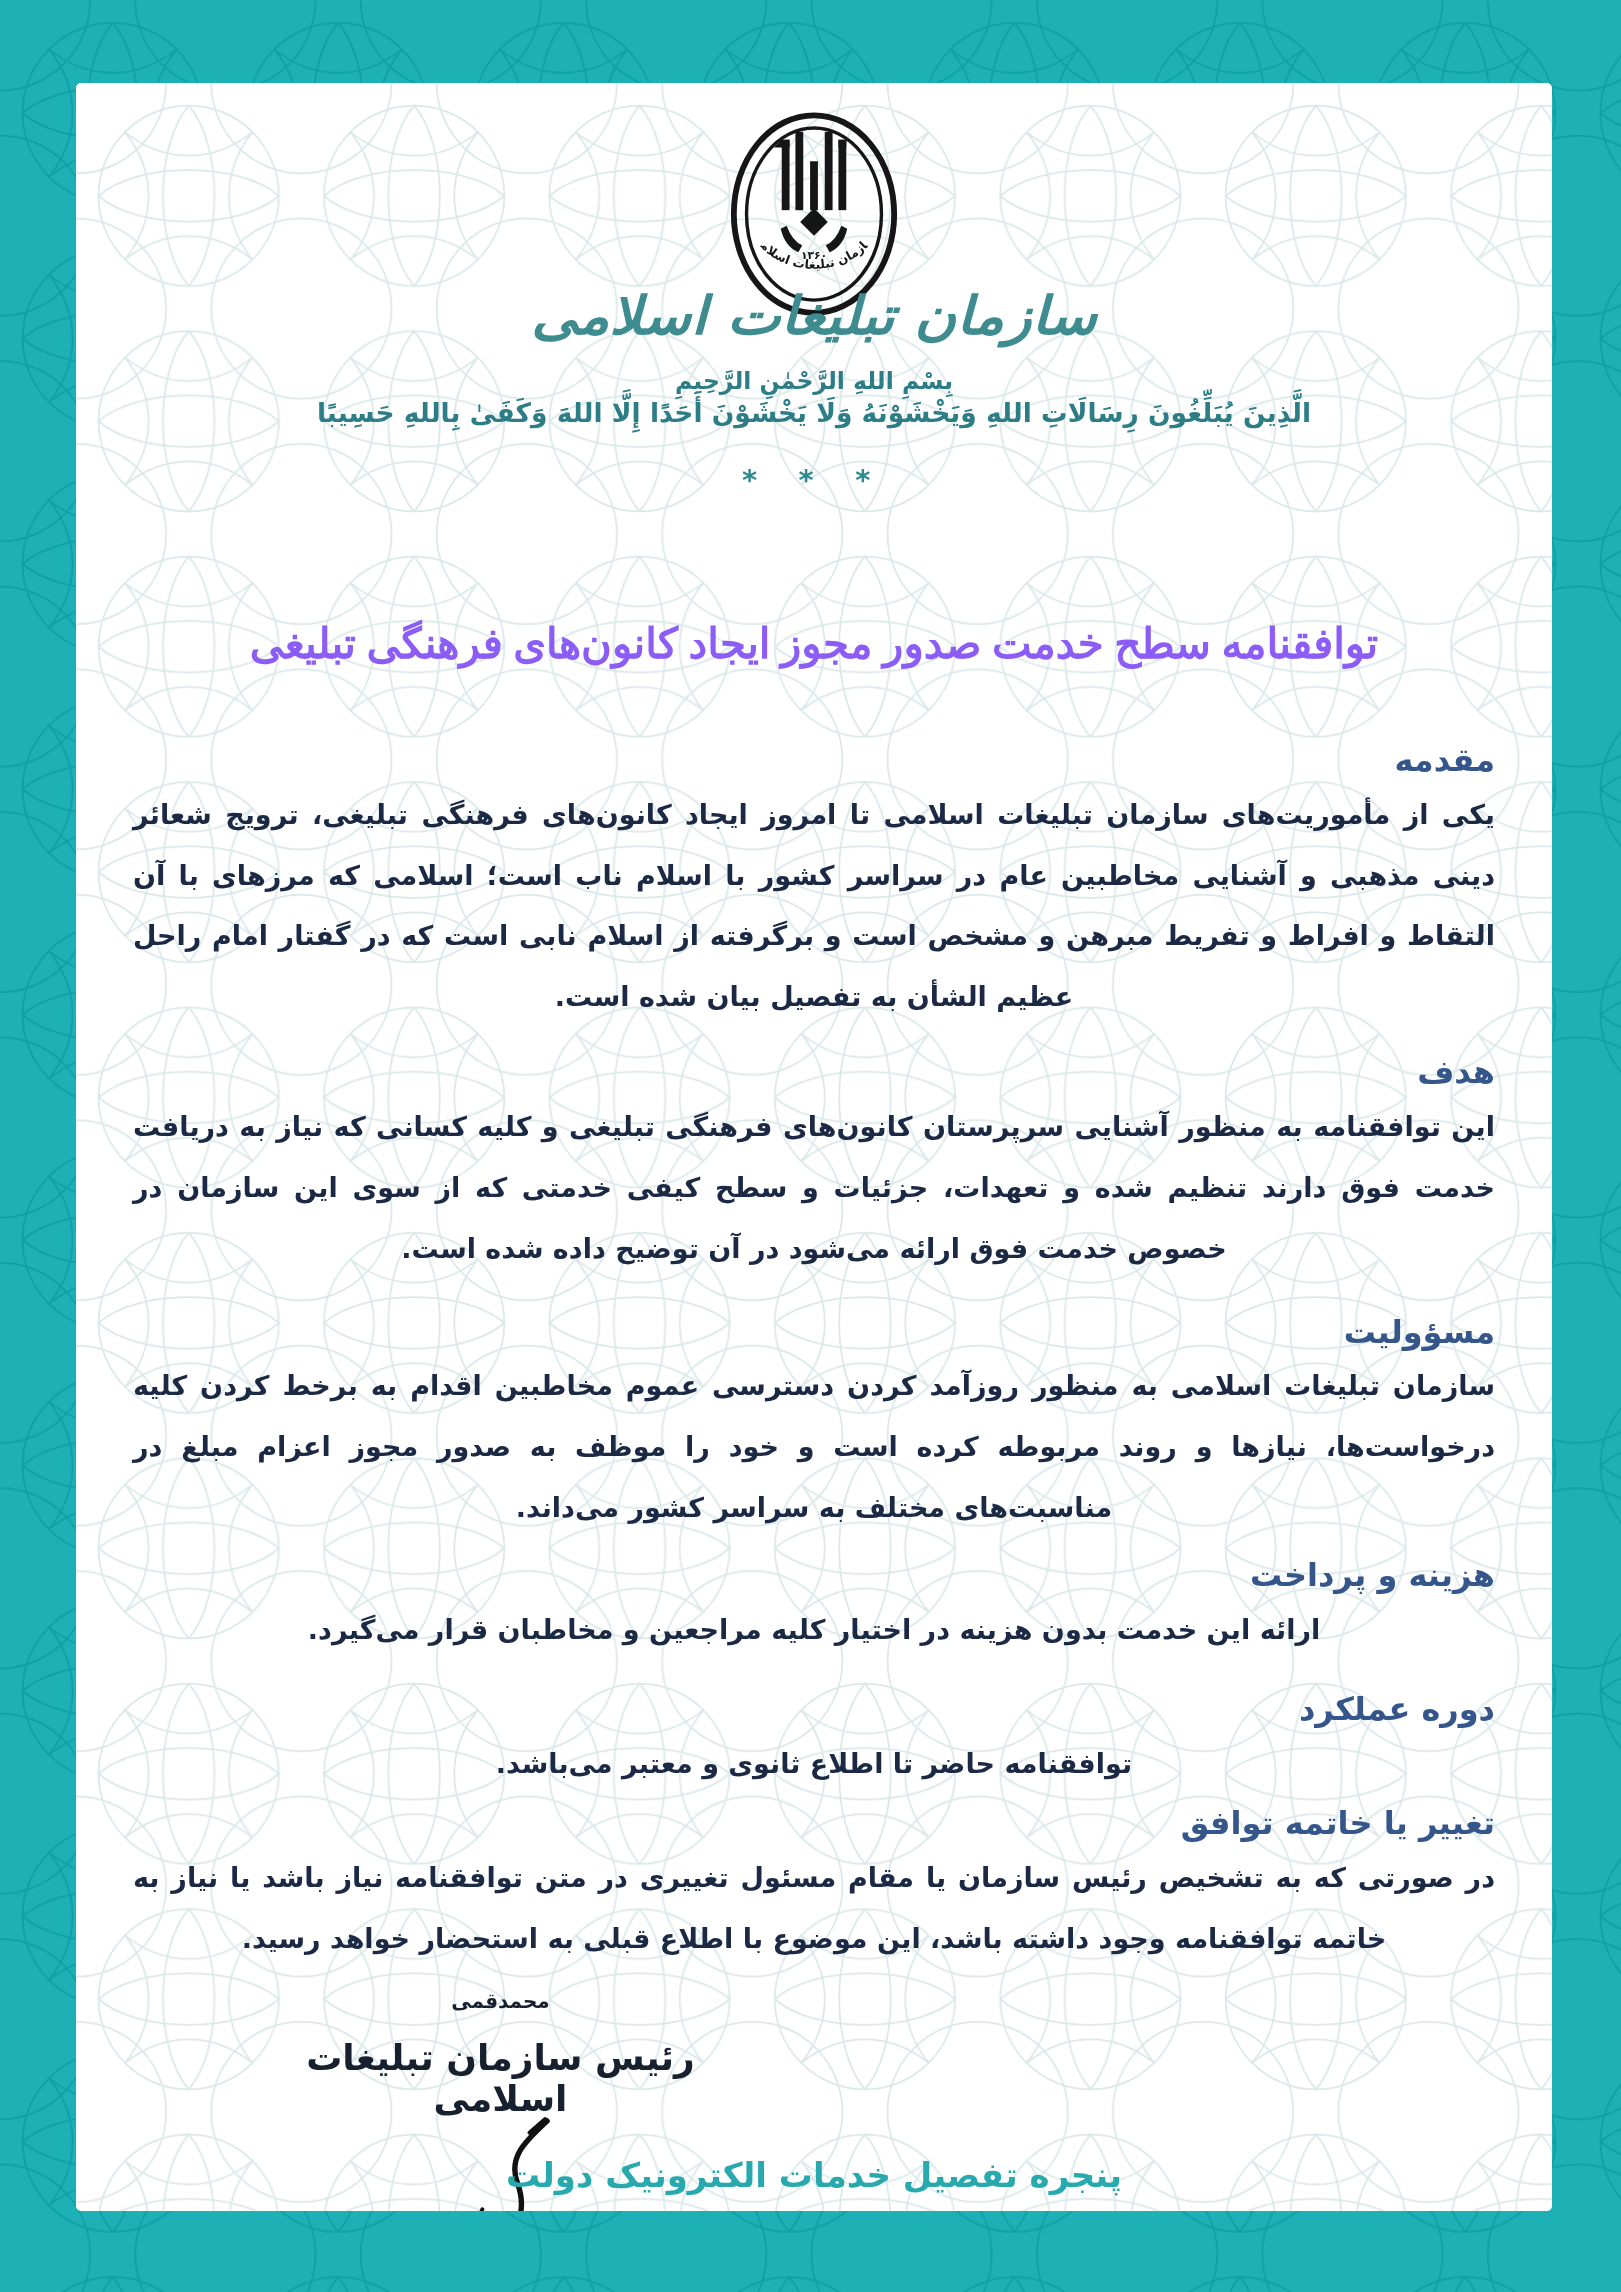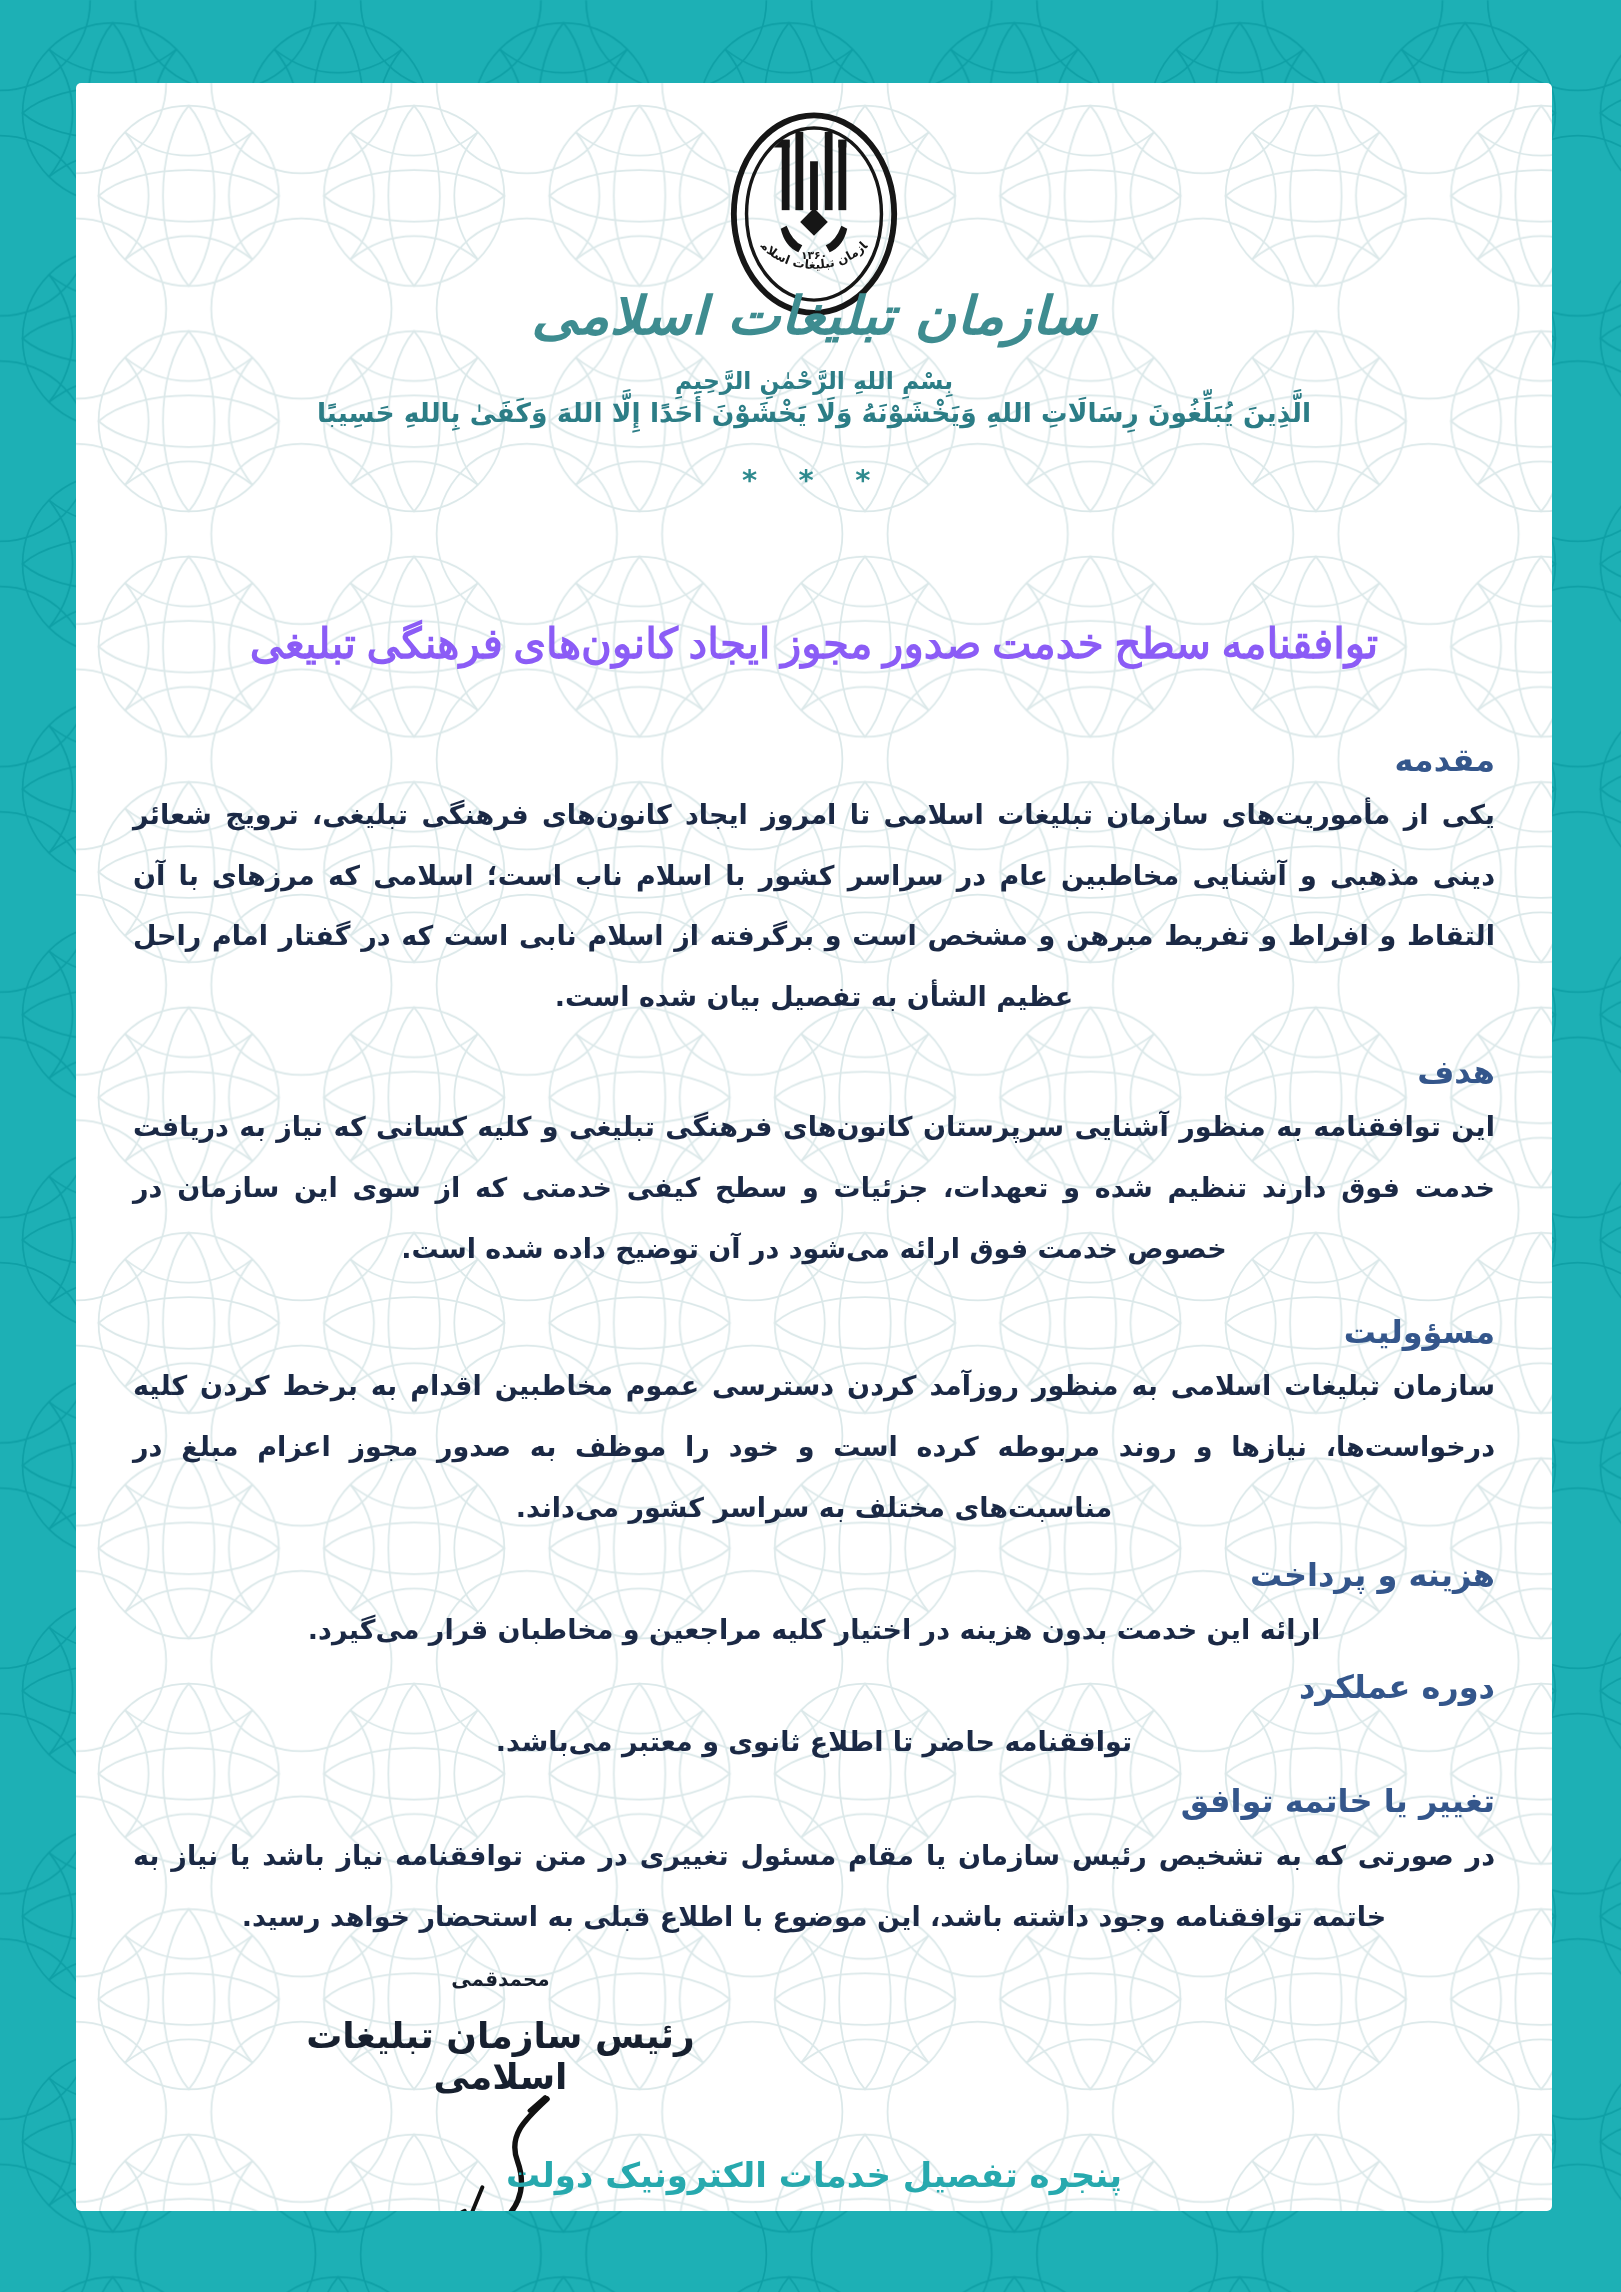--- a/index.html
+++ b/index.html
@@ -86,21 +86,21 @@
     font-weight:700;
     line-height:2.25;
     text-align:justify;
     text-align-last:center;
     color:#1b2945;
   }
   .mt-first{margin-top:73px;}
   .mt-a{margin-top:25.5px;}
   .mt-b{margin-top:33px;}
   .mt-c{margin-top:17.6px;}
-  .mt-d{margin-top:7px;}
+  .mt-d{margin-top:29px;}
   .mt-e{margin-top:9.8px;}
   .signature{
     width:421px;
     margin:19.6px 784px 0 0;
     text-align:center;
   }
   .sig-name{
     font-size:20px;font-weight:800;color:#17202f;margin:7px;
   }
   .sig-role{

